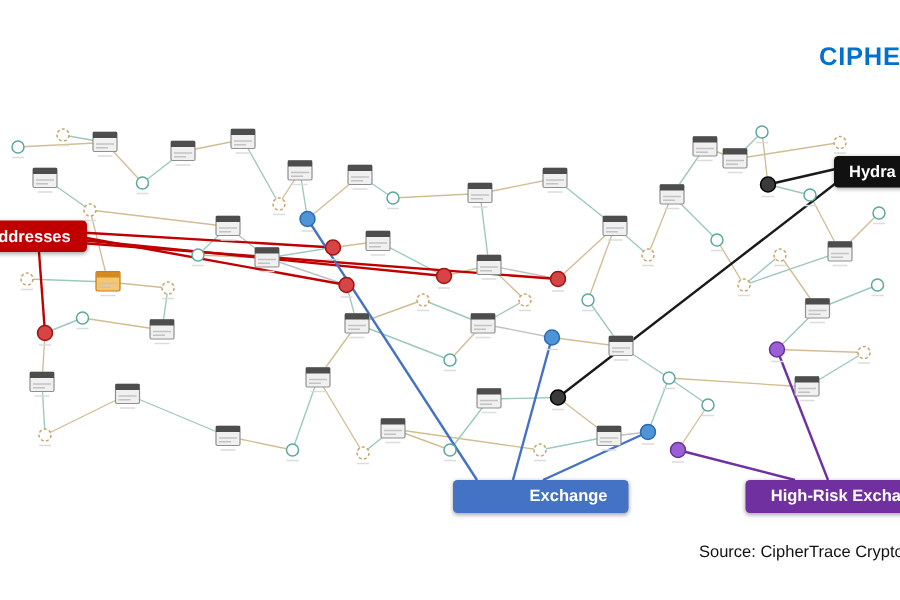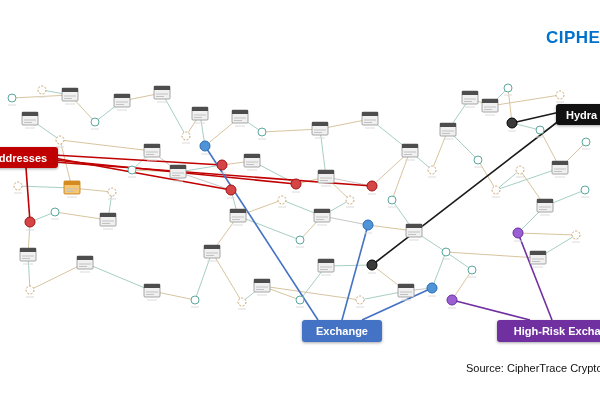--- a/index.html
+++ b/index.html
@@ -522,20 +522,20 @@
           <circle cx="585" cy="190" r="4" fill="#ffffff" stroke="#5ca89e" stroke-width="1"></circle>
           <rect x="581" y="196.5" width="8" height="1" fill="#dcdcdc"></rect>
         </g>
       </g>
     </svg>
 
   <div class="clabel" id="lbl-addresses" style="background: rgb(192, 0, 0);">Addresses</div>
 
   <div class="clabel" id="lbl-hydra" style="background: rgb(17, 17, 17);">Hydra</div>
 
-  <div class="clabel" id="lbl-exchange" style="background: rgb(68, 114, 196);">Exchange</div>
+  <div class="clabel" id="lbl-exchange" style="background: rgb(68, 114, 196); padding-left: 37px;">Exchange</div>
 
   <div class="clabel" id="lbl-highrisk" style="background: rgb(112, 48, 160);">High-Risk Exchange</div>
 
   <div id="logo" style="color: rgb(0, 114, 206);">CIPHERTRACE</div>
 
   <div id="source-note">Source: CipherTrace Cryptocurrency Intelligence</div>
 </div>
 
 </body></html>

